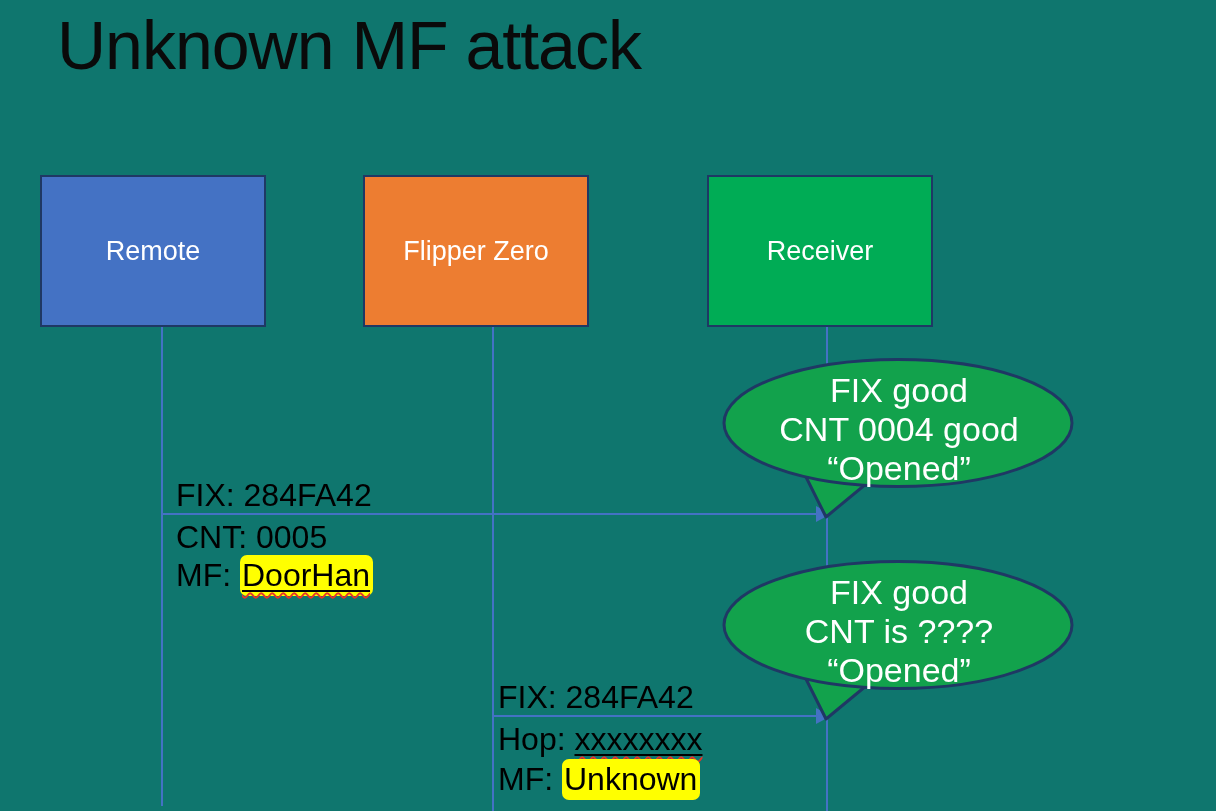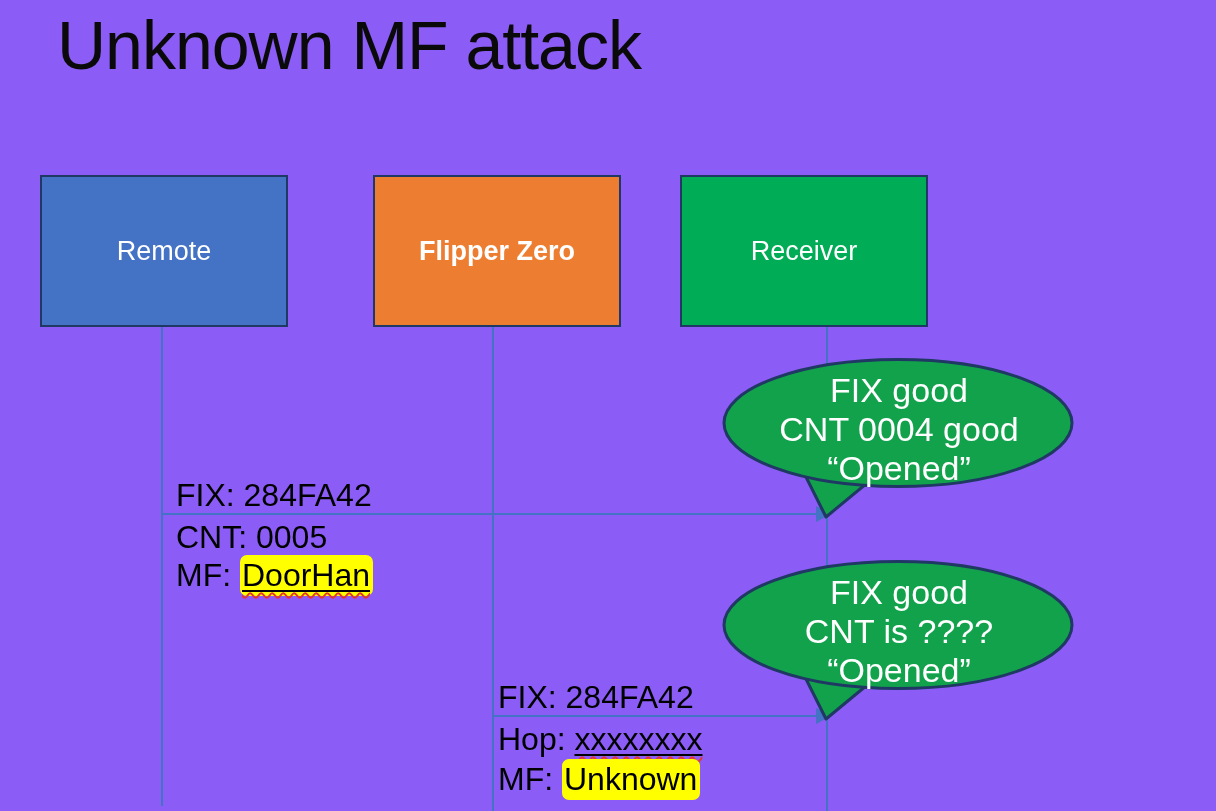--- a/index.html
+++ b/index.html
@@ -1,52 +1,52 @@
 <!DOCTYPE html>
 <html><head>
 <meta charset="utf-8">
 <style>
   * { margin: 0; padding: 0; box-sizing: border-box; }
   html, body { background: #ffffff; }
   #canvas {
     position: relative;
     width: 1216px;
     height: 811px;
-    background: #8b5cf6;
+    background: #0f766e;
     overflow: hidden;
     font-family: "Liberation Sans", sans-serif;
     color: #000;
   }
 
   .slide-title {
     position: absolute;
     left: 57px;
     top: 6px;
     font-size: 68px;
     font-weight: 300;
     letter-spacing: -1px;
     color: #0a0a0a;
     white-space: nowrap;
   }
 
   .actor-box {
     position: absolute;
     top: 175px;
-    width: 248px;
+    width: 226px;
     height: 152px;
     border: 2.5px solid #1F3864;
     display: flex;
     align-items: center;
     justify-content: center;
     color: #ffffff;
     font-size: 27px;
   }
   .actor-remote   { left: 40px;  background: #4472C4; }
-  .actor-flipper  { left: 373px; background: #ED7D31; font-weight: bold; }
-  .actor-receiver { left: 680px; background: #00AC55; }
+  .actor-flipper  { left: 363px; background: #ED7D31; }
+  .actor-receiver { left: 707px; background: #00AC55; }
 
   .lifeline {
     position: absolute;
     width: 1.6px;
     background: #4472C4;
     top: 327px;
   }
   .lifeline-remote   { left: 161px; height: 479px; }
   .lifeline-flipper  { left: 492px; height: 484px; }
   .lifeline-receiver { left: 826px; height: 484px; }

